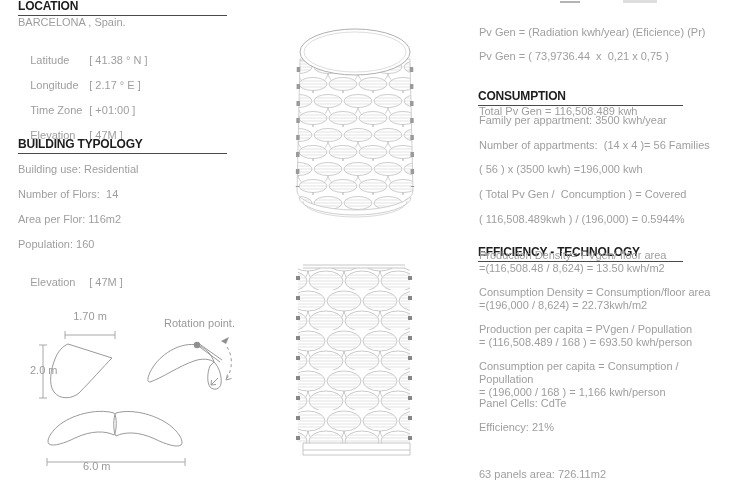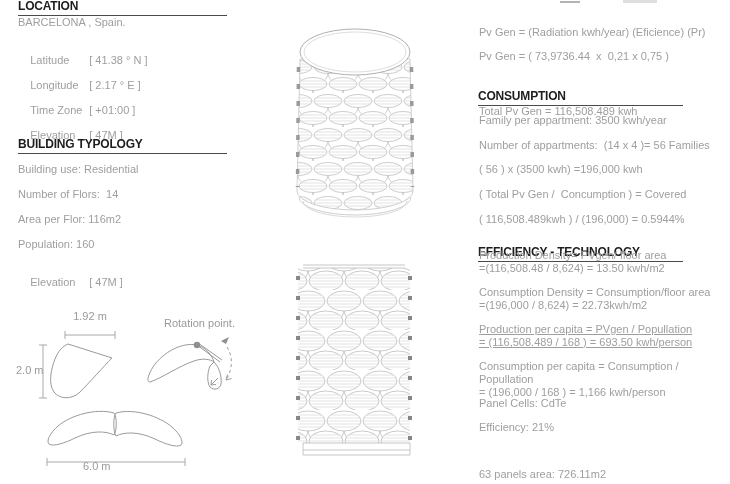--- a/index.html
+++ b/index.html
@@ -55,23 +55,23 @@
   <div class="ln ln-l" style="top:163px;">Building use: Residential</div>
   <div class="ln ln-l" style="top:188px;">Number of Flors:  14</div>
   <div class="ln ln-l" style="top:213px;">Area per Flor: 116m2</div>
   <div class="ln ln-l" style="top:238px;">Population: 160</div>
   <div class="ln ln-l pair" style="top:263px;">
     <span class="lab">Elevation</span><span>[ 47M ]</span>
   </div>
 
 
   <div class="fig" style="left:14px;top:303px;width:230px;height:181px;">
-    <div class="dimtxt" style="left:46px;top:7px;width:60px;text-align:center;">1.92 m</div>
+    <div class="dimtxt" style="left:46px;top:7px;width:60px;text-align:center;">1.70 m</div>
     <div class="dimtxt" style="left:150px;top:14px;width:82px;">Rotation point.</div>
-    <div class="dimtxt" style="left:2px;top:61px;width:28px;">2.0 m</div>
+    <div class="dimtxt" style="left:16px;top:61px;width:28px;">2.0 m</div>
     <div class="dimtxt" style="left:69px;top:157px;width:60px;text-align:left;">6.0 m</div>
     <svg width="230" height="181" viewBox="0 0 230 181">
       <g stroke="#a8a8a8" stroke-width="1" fill="none">
         <path d="M51,32 H101 M51,28 V36 M101,28 V36"></path>
         <path d="M29,42 V95 M25,42 H33 M25,95 H33"></path>
         <path d="M33,159 H171 M33,155 V163 M171,155 V163"></path>
       </g>
       <g stroke="#9a9a9a" stroke-width="1" fill="none">
         <path d="M54,41 L98,55 C90,63 76,79 65,90 C58,96 46,97 40,89 C34,81 37,66 41,56 C44,48 49,43 54,41 Z"></path>
       </g>
@@ -163,21 +163,21 @@
   <div class="ln ln-r" style="top:139px;">Number of appartments:  (14 x 4 )= 56 Families</div>
   <div class="ln ln-r" style="top:163px;">( 56 ) x (3500 kwh) =196,000 kwh</div>
   <div class="ln ln-r" style="top:188px;">( Total Pv Gen /  Concumption ) = Covered</div>
   <div class="ln ln-r" style="top:213px;">( 116,508.489kwh ) / (196,000) = 0.5944%</div>
 
   <h2 class="hd hd-r" style="top:246px;">EFFICIENCY - TECHNOLOGY</h2>
   <div class="ln ln-r para" style="top:249px;">Production Density= PVgen/ floor area
 =(116,508.48 / 8,624) = 13.50 kwh/m2</div>
   <div class="ln ln-r para" style="top:286px;">Consumption Density = Consumption/floor area
 =(196,000 / 8,624) = 22.73kwh/m2</div>
-  <div class="ln ln-r para" style="top:323px;text-decoration:underline;">Production per capita = PVgen / Popullation
+  <div class="ln ln-r para" style="top:323px;">Production per capita = PVgen / Popullation
 = (116,508.489 / 168 ) = 693.50 kwh/person</div>
   <div class="ln ln-r para" style="top:360px;">Consumption per capita = Consumption / Popullation
 = (196,000 / 168 ) = 1,166 kwh/person</div>
   <div class="ln ln-r" style="top:397px;">Panel Cells: CdTe</div>
   <div class="ln ln-r" style="top:421px;">Efficiency: 21%</div>
   <div class="ln ln-r" style="top:468px;">63 panels area: 726.11m2</div>
 
 </div>
 
 </body></html>

